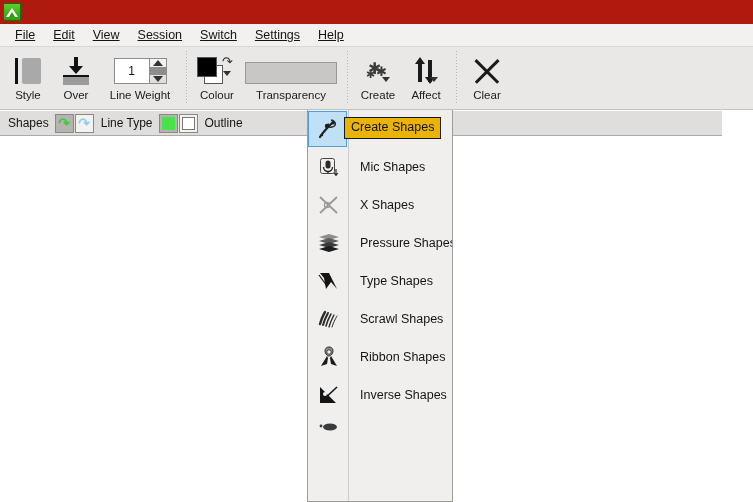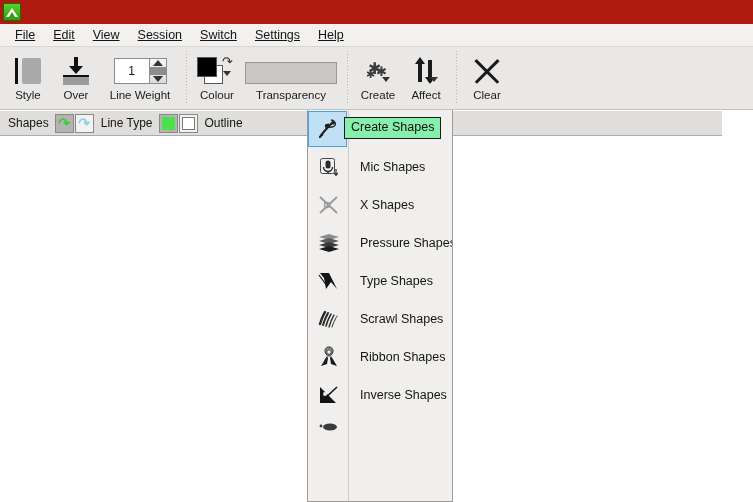--- a/index.html
+++ b/index.html
@@ -261,21 +261,21 @@
   }
   .dd-item.selected .icon {
     background: #bfe0f5;
     border: 1px solid #4f9fd8;
     width: 39px; min-width: 39px; height: 36px;
   }
 
   .tooltip {
     position: absolute;
     left: 36px; top: 7px;
-    background: #86efac;
+    background: #eab308;
     border: 1px solid #1a1a1a;
     font-size: 12.5px;
     color: #111;
     padding: 2px 6px 3px 6px;
     line-height: 15px;
     white-space: nowrap;
     z-index: 80;
   }
 
   

